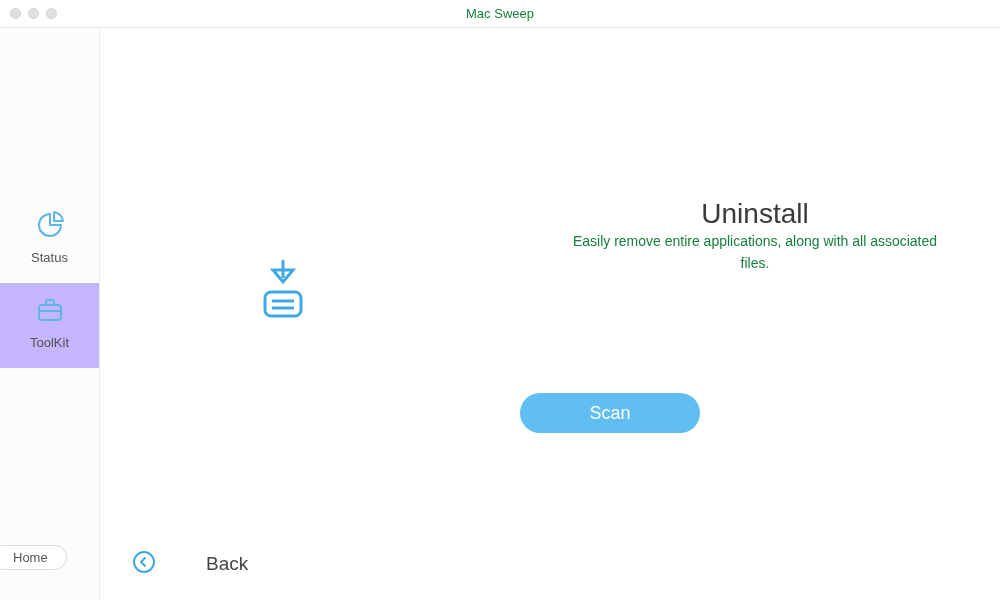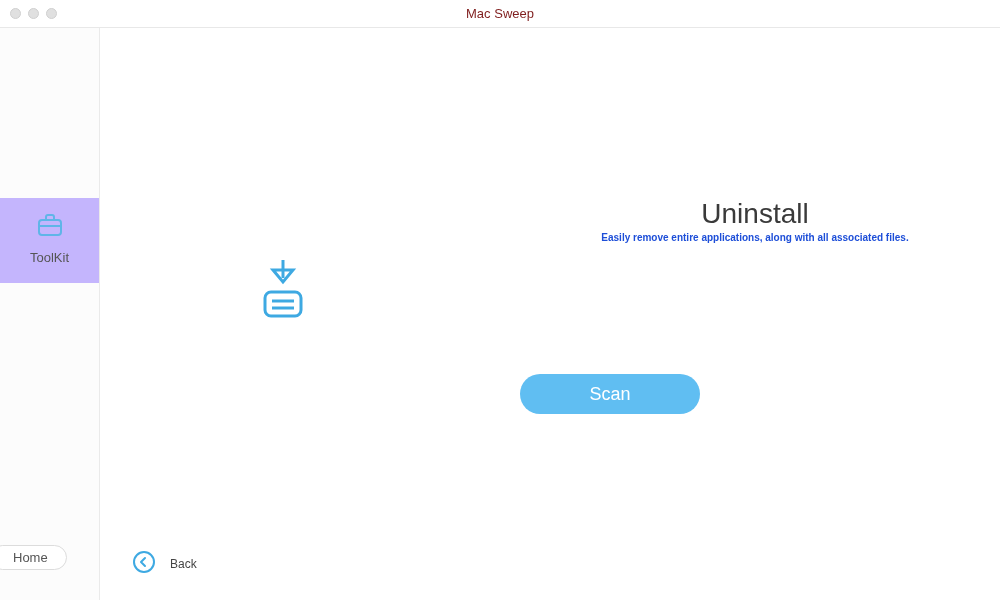--- a/index.html
+++ b/index.html
@@ -29,21 +29,21 @@
       height: 11px;
       border-radius: 50%;
       background: #e0e0e0;
       border: 0.5px solid #d0d0d0;
     }
     .window-title {
       position: absolute;
       left: 50%;
       transform: translateX(-50%);
       font-size: 13px;
-      color: #7f1d1d;
+      color: #15803d;
     }
     .body-area {
       display: flex;
       height: calc(100% - 28px);
       width: 100%;
     }
     .sidebar {
       width: 100px;
       background: #fcfcfc;
       border-right: 1px solid #eaeaea;
@@ -102,31 +102,30 @@
       right: 40px;
       top: 170px;
       text-align: center;
     }
     .page-title {
       font-size: 28px;
       font-weight: 400;
       color: #3a3a3a;
     }
     .page-desc {
-      font-size: 10px;
-      color: #1d4ed8;
+      font-size: 14px;
+      color: #15803d;
       line-height: 1.6;
       max-width: 380px;
       margin: 0 auto;
-      font-weight: bold;
     }
     .action-row {
       position: absolute;
       left: 420px;
-      top: 346px;
+      top: 365px;
       display: flex;
       gap: 30px;
     }
     .pill-button {
       width: 180px;
       height: 40px;
       border-radius: 20px;
       background: #60bef2;
       color: #fff;
       border: none;
@@ -140,39 +139,49 @@
     .back-link {
       position: absolute;
       left: 32px;
       bottom: 22px;
       display: flex;
       align-items: center;
       gap: 14px;
       cursor: pointer;
     }
     .back-link .text {
-      font-size: 12px;
+      font-size: 19px;
       color: #444;
+      margin-left: 36px;
     }
   </style>
 </head>
 <body>
 
 <div class="titlebar">
   <div class="window-controls">
     <div class="window-dot"></div>
     <div class="window-dot"></div>
     <div class="window-dot"></div>
   </div>
   <div class="window-title">Mac Sweep</div>
 </div>
 
 <div class="body-area">
   <div class="sidebar">
     <div class="sidebar-nav">
+      <div class="sidebar-item">
+        <span class="icon">
+          <svg width="30" height="30" viewBox="0 0 30 30">
+            <path d="M15 4 A11 11 0 1 0 26 15 L15 15 Z" fill="none" stroke="#5fb5e8" stroke-width="2" stroke-linejoin="round"></path>
+            <path d="M19 2 L19 11 L28 11 A11 11 0 0 0 19 2 Z" fill="none" stroke="#5fb5e8" stroke-width="2" stroke-linejoin="round"></path>
+          </svg>
+        </span>
+        <span class="label">Status</span>
+      </div>
       <div class="sidebar-item active">
         <span class="icon">
           <svg width="30" height="30" viewBox="0 0 30 30">
             <rect x="4" y="10" width="22" height="15" rx="3" fill="none" stroke="#5fb5e8" stroke-width="2"></rect>
             <path d="M11 10 L11 7 C11 6 12 5 13 5 L17 5 C18 5 19 6 19 7 L19 10" fill="none" stroke="#5fb5e8" stroke-width="2"></path>
             <line x1="4" y1="16" x2="26" y2="16" stroke="#5fb5e8" stroke-width="2"></line>
           </svg>
         </span>
         <span class="label">ToolKit</span>
       </div>

